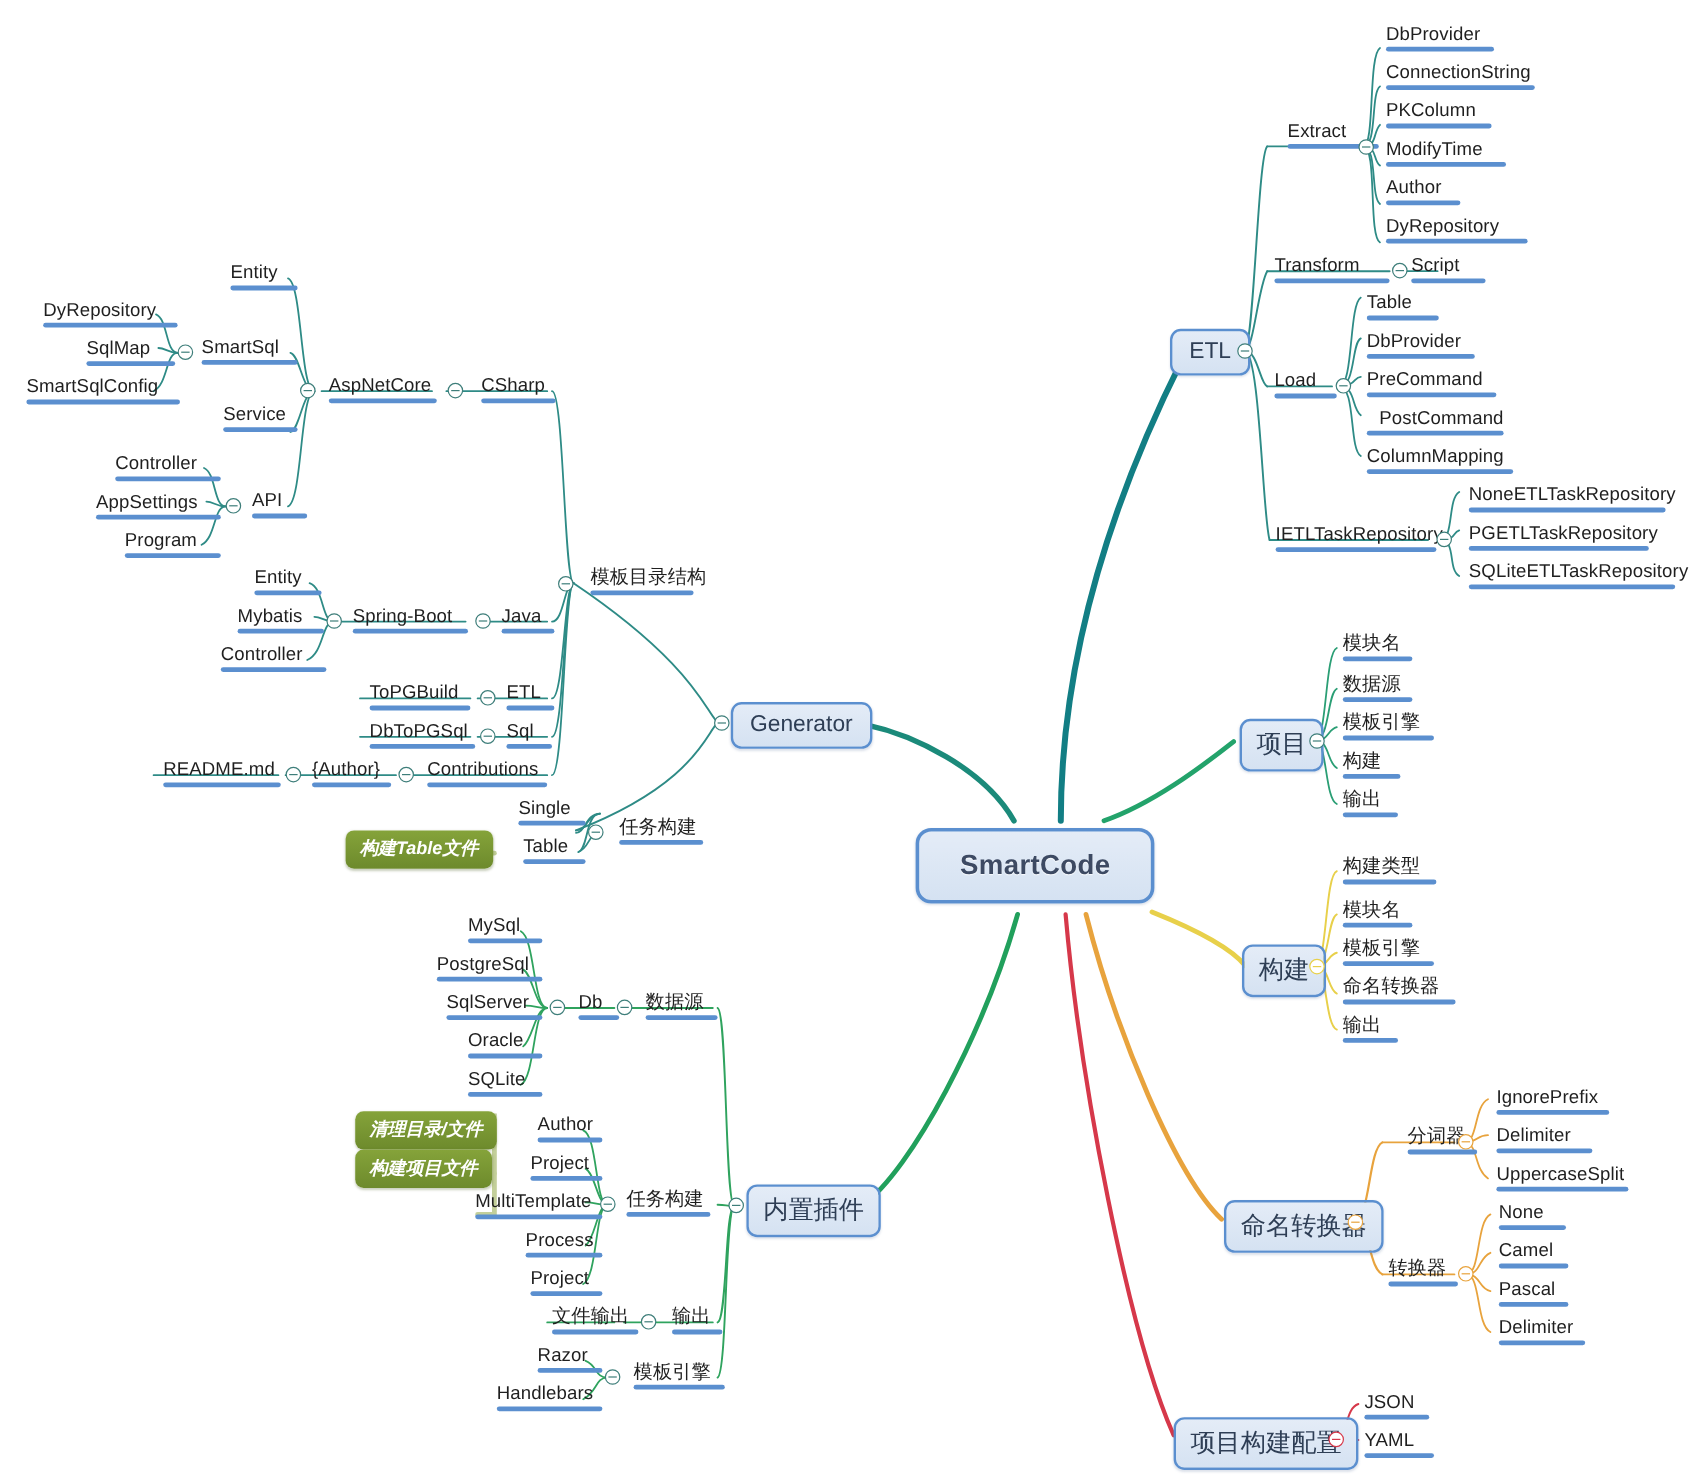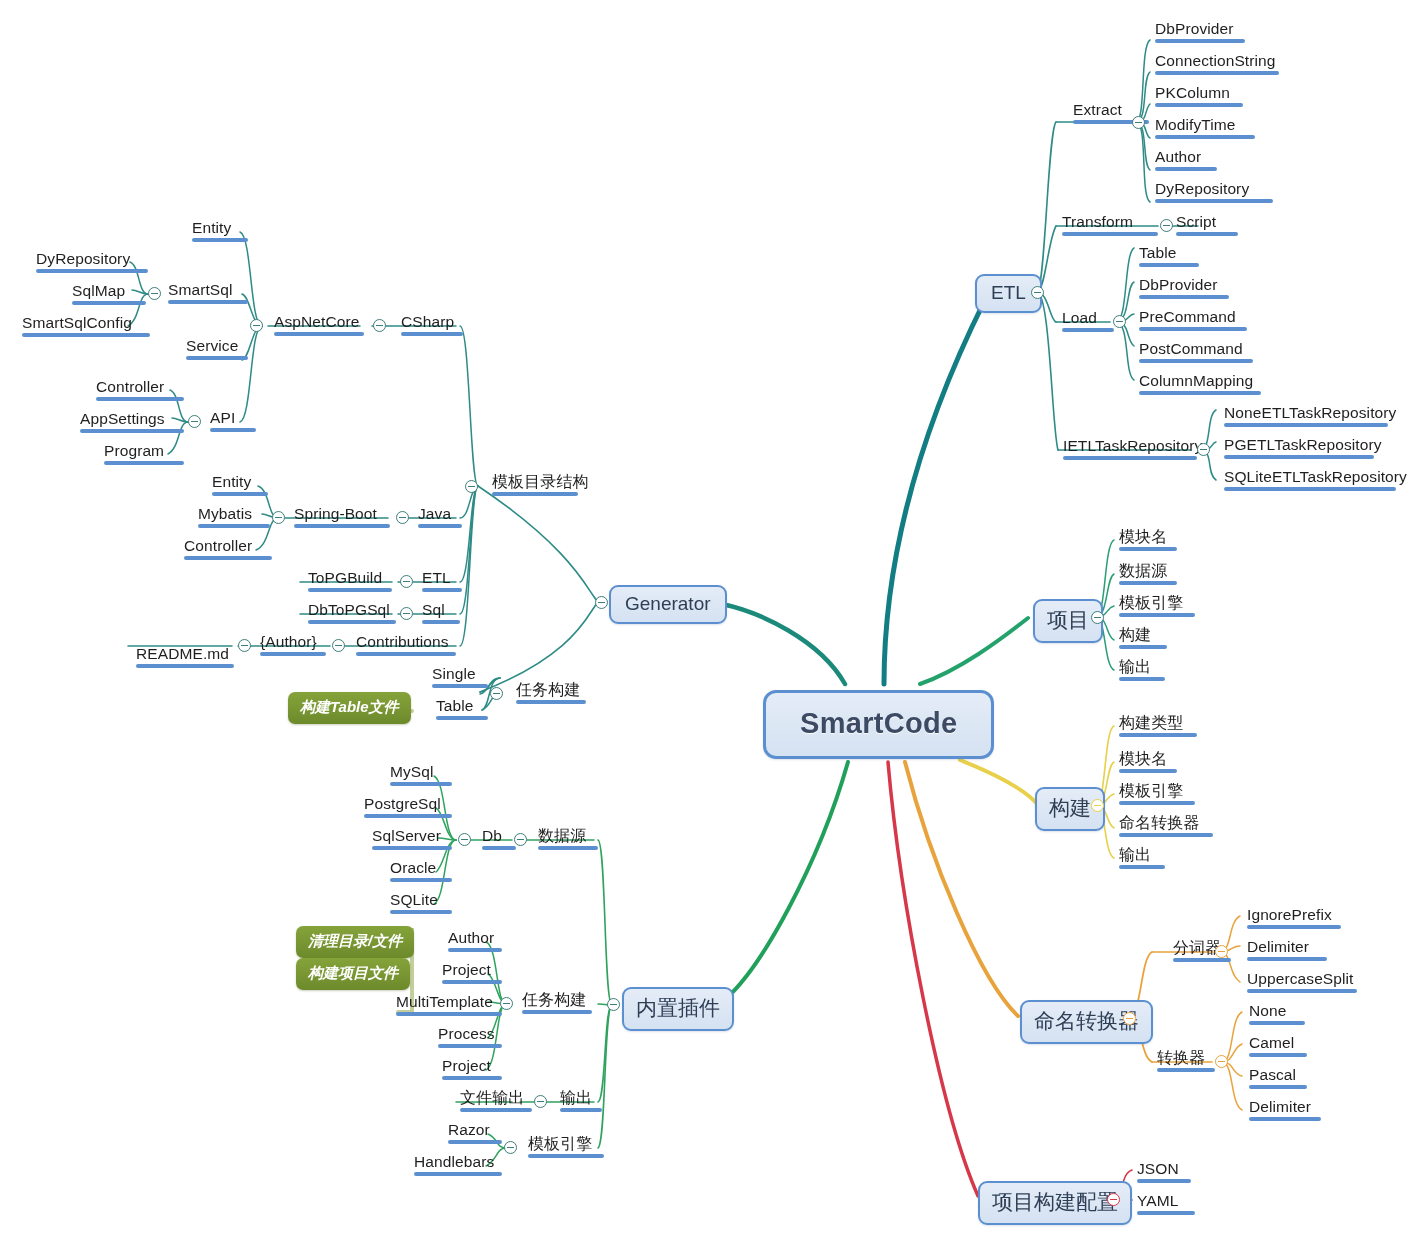--- a/index.html
+++ b/index.html
@@ -43,21 +43,21 @@
     background:linear-gradient(180deg,#e4ecf7 0%,#d5e2f2 100%);
     border:2px solid #5b8fcf;
     border-radius:9px;
     color:#2e3e55;
     font-size:19px;
     padding:6px 14px 7px 14px;
     box-shadow:0 1px 2px rgba(60,90,140,.18);
     text-align:center;
   }
   .boxnode.root{
-    font-size:29px;
+    font-size:23px;
     font-weight:bold;
     color:#3d4a63;
     padding:14px 34px 16px 34px;
     border-radius:13px;
     border-width:3px;
     letter-spacing:.3px;
     text-shadow:0 1px 1px rgba(255,255,255,.9);
   }
   .boxnode.cn{font-size:21px;padding:5px 12px 7px 12px;}
   
@@ -302,21 +302,21 @@
     <span class="u" style="width:60px"></span>
   </div>
   <div class="topic" style="left:1135px;top:275px;">
     <span>DbProvider</span>
     <span class="u" style="width:90px"></span>
   </div>
   <div class="topic" style="left:1135px;top:307px;">
     <span>PreCommand</span>
     <span class="u" style="width:108px"></span>
   </div>
-  <div class="topic" style="left:1135px;top:339px;">
+  <div class="topic" style="left:1135px;top:339px;text-align:right;">
     <span>PostCommand</span>
     <span class="u" style="width:114px"></span>
   </div>
   <div class="topic" style="left:1135px;top:371px;">
     <span>ColumnMapping</span>
     <span class="u" style="width:122px"></span>
   </div>
 
   <div class="topic" style="left:1059px;top:436px;">
     <span>IETLTaskRepository</span>
@@ -447,21 +447,21 @@
   <div class="topic" style="left:352px;top:632px;">
     <span>Contributions</span>
     <span class="u" style="width:100px"></span>
   </div>
   <div class="toggle" style="left:332px;top:639px;"></div>
   <div class="topic" style="left:256px;top:632px;">
     <span>{Author}</span>
     <span class="u" style="width:66px"></span>
   </div>
   <div class="toggle" style="left:238px;top:639px;"></div>
-  <div class="topic" style="left:132px;top:632px;margin-top:12px;">
+  <div class="topic" style="left:132px;top:632px;">
     <span>README.md</span>
     <span class="u" style="width:98px"></span>
   </div>
 
   <div class="topic cn" style="left:512px;top:680px;">
     <span>任务构建</span>
     <span class="u" style="width:70px"></span>
   </div>
   <div class="toggle" style="left:490px;top:687px;"></div>
   <div class="topic" style="left:428px;top:664px;">

